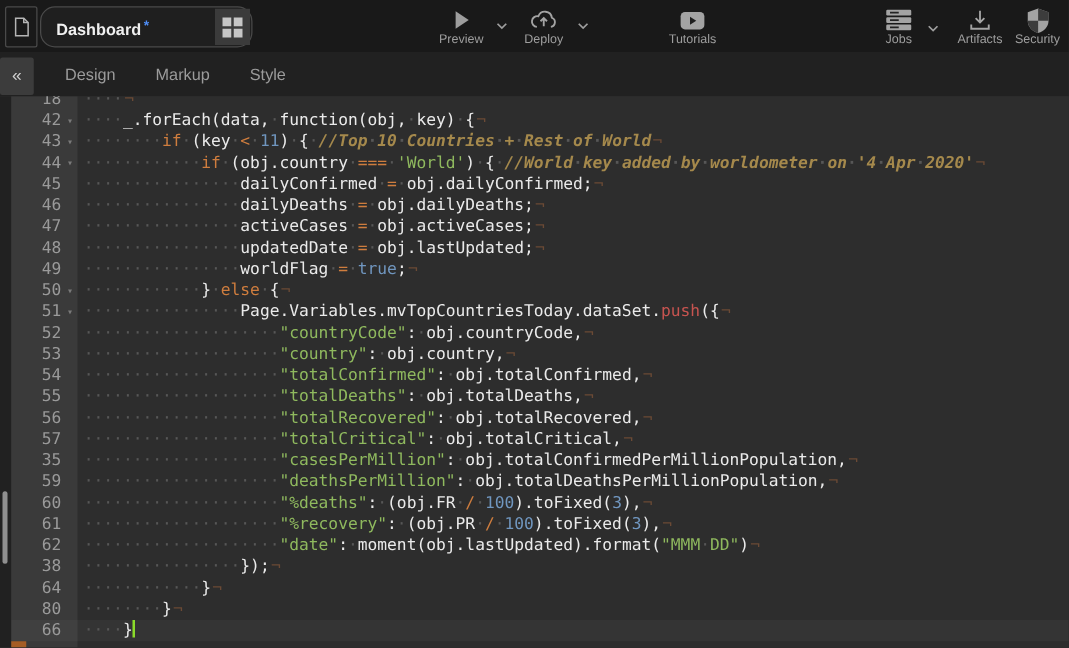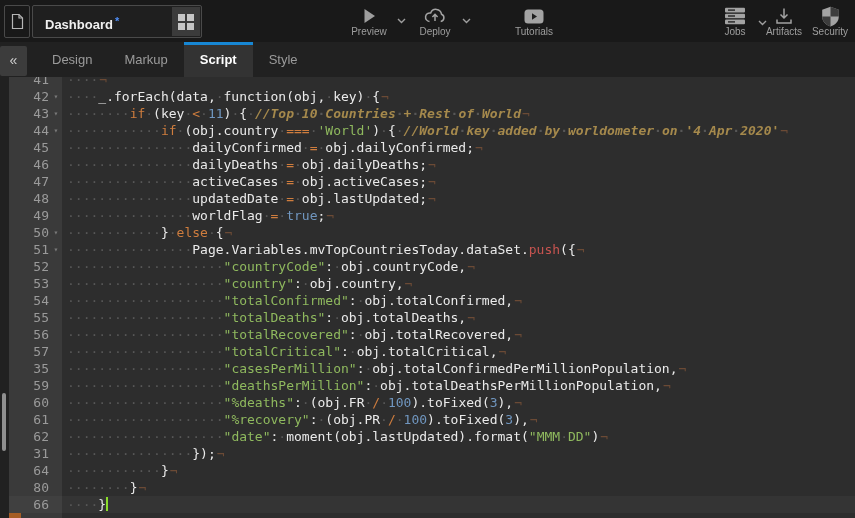--- a/index.html
+++ b/index.html
@@ -2,21 +2,21 @@
 <html style="--background: #2d2d2d; --gutter-background: #3a3a3a; --line-number: #9a9a9a; --fold-arrow: #7a7a7a; --plain: #eaeaea; --keyword: #cf7d3e; --number: #7096bf; --string: #8fb95e; --comment: #a5894c; --method: #c75450; --whitespace-dot: #575757; --eol-mark: #6b4a35; --cursor: #8bdc2a; --accent: #1787d4; --modified-star: #4f8ef7;"><head>
 <meta charset="utf-8">
 <style>
   html,body{margin:0;padding:0;width:855px;height:518px;overflow:hidden;background:#2d2d2d;
     font-family:"Liberation Sans",sans-serif;-webkit-font-smoothing:antialiased;}
   
   #header{position:absolute;left:0;top:0;width:855px;height:42px;background:#191919;}
   #doc-btn{position:absolute;left:4px;top:5px;width:24px;height:31px;border:1px solid #4a4a4a;
     border-radius:2px;display:flex;align-items:center;justify-content:center;}
   #dash-box{position:absolute;left:32px;top:5px;width:168px;height:31px;border:1px solid #4a4a4a;
-    border-radius:2px;background:#1f1f1f;}
+    border-radius:12px;background:#1f1f1f;}
   #dash-title{position:absolute;left:12px;top:0;line-height:31px;font-size:13px;font-weight:700;color:#f0f0f0;}
   #dash-star{color:var(--modified-star);font-size:11px;vertical-align:4px;margin-left:2px;}
   #grid-btn{position:absolute;right:1px;top:1px;width:28px;height:29px;background:#3b3b3b;
     display:flex;align-items:center;justify-content:center;}
   .grid4{display:grid;grid-template-columns:7px 7px;grid-template-rows:7px 7px;gap:2px;}
   .grid4 span{background:#c6c6c6;}
   .tool{position:absolute;top:6px;display:flex;flex-direction:column;align-items:center;cursor:pointer;}
   .tool .lbl{font-size:10px;color:#9e9e9e;margin-top:0;white-space:nowrap;}
   .tool .ic{height:20px;display:flex;align-items:center;justify-content:center;}
   .chev{position:absolute;bottom:13px;}
@@ -93,31 +93,31 @@
         </svg>
     </span>
     <span class="lbl">Deploy</span>
     <span class="chev" style="right:-11px;">
       <svg width="9" height="6" viewBox="0 0 9 6">
           <path d="M1 1 L4.5 4.5 L8 1" fill="none" stroke="#9e9e9e" stroke-width="1.4"></path>
         </svg>
     </span>
   </div>
 
-  <div class="tool" style="left:506px;width:56px;">
+  <div class="tool" style="left:526px;width:56px;">
     <span class="ic">
       <svg width="20" height="15" viewBox="0 0 20 15">
           <rect x="0.5" y="0.5" width="19" height="14" rx="3.5" fill="#a3a3a3"></rect>
           <path d="M8 4.3 L13 7.5 L8 10.7 Z" fill="#1e1e1e"></path>
         </svg>
     </span>
     <span class="lbl">Tutorials</span>
   </div>
 
-  <div class="tool" style="left:715px;width:40px;">
+  <div class="tool" style="left:699px;width:40px;">
     <span class="ic">
       <svg width="22" height="18" viewBox="0 0 22 18">
           <g fill="#a3a3a3">
             <rect x="1" y="0.8" width="20" height="4.6" rx="1"></rect>
             <rect x="1" y="6.7" width="20" height="4.6" rx="1"></rect>
             <rect x="1" y="12.6" width="20" height="4.6" rx="1"></rect>
           </g>
           <g stroke="#232323" stroke-width="1.4">
             <line x1="4" y1="3.1" x2="11" y2="3.1"></line>
             <line x1="4" y1="9" x2="11" y2="9"></line>
@@ -153,33 +153,32 @@
     </span>
     <span class="lbl">Security</span>
   </div>
 </div>
 
 <div id="tabbar">
   <div id="collapse-btn">«</div>
   <div id="tabs">
     <div class="tab"><span>Design</span></div>
     <div class="tab"><span>Markup</span></div>
-    <div class="tab active"><span>Script</span></div>
     <div class="tab"><span>Style</span></div>
   </div>
 </div>
 
 <div id="editor">
   <div id="left-strip">
     <div id="v-scroll-thumb"></div>
   </div>
   <div id="gutter-bg"></div>
   <div id="code-lines">
       <div class="code-row">
-        <span class="ln">41</span>
+        <span class="ln">18</span>
         <span class="fold"></span>
         <span class="codecell"><span class="tp"><span class="sp">·</span><span class="sp">·</span><span class="sp">·</span><span class="sp">·</span></span><span class="eol">¬</span></span>
       </div>
       <div class="code-row">
         <span class="ln">42</span>
         <span class="fold">▾</span>
         <span class="codecell"><span class="tp"><span class="sp">·</span><span class="sp">·</span><span class="sp">·</span><span class="sp">·</span>_.forEach(data,<span class="sp">·</span>function(obj,<span class="sp">·</span>key)<span class="sp">·</span>{</span><span class="eol">¬</span></span>
       </div>
       <div class="code-row">
         <span class="ln">43</span>
@@ -275,21 +274,21 @@
         <span class="ln">61</span>
         <span class="fold"></span>
         <span class="codecell"><span class="tp"><span class="sp">·</span><span class="sp">·</span><span class="sp">·</span><span class="sp">·</span><span class="sp">·</span><span class="sp">·</span><span class="sp">·</span><span class="sp">·</span><span class="sp">·</span><span class="sp">·</span><span class="sp">·</span><span class="sp">·</span><span class="sp">·</span><span class="sp">·</span><span class="sp">·</span><span class="sp">·</span><span class="sp">·</span><span class="sp">·</span><span class="sp">·</span><span class="sp">·</span></span><span class="ts">"%recovery"</span><span class="tp">:<span class="sp">·</span>(obj.PR<span class="sp">·</span></span><span class="tk">/</span><span class="tp"><span class="sp">·</span></span><span class="tn">100</span><span class="tp">).toFixed(</span><span class="tn">3</span><span class="tp">),</span><span class="eol">¬</span></span>
       </div>
       <div class="code-row">
         <span class="ln">62</span>
         <span class="fold"></span>
         <span class="codecell"><span class="tp"><span class="sp">·</span><span class="sp">·</span><span class="sp">·</span><span class="sp">·</span><span class="sp">·</span><span class="sp">·</span><span class="sp">·</span><span class="sp">·</span><span class="sp">·</span><span class="sp">·</span><span class="sp">·</span><span class="sp">·</span><span class="sp">·</span><span class="sp">·</span><span class="sp">·</span><span class="sp">·</span><span class="sp">·</span><span class="sp">·</span><span class="sp">·</span><span class="sp">·</span></span><span class="ts">"date"</span><span class="tp">:<span class="sp">·</span>moment(obj.lastUpdated).format(</span><span class="ts">"MMM<span class="sp">·</span>DD"</span><span class="tp">)</span><span class="eol">¬</span></span>
       </div>
       <div class="code-row">
-        <span class="ln">31</span>
+        <span class="ln">38</span>
         <span class="fold"></span>
         <span class="codecell"><span class="tp"><span class="sp">·</span><span class="sp">·</span><span class="sp">·</span><span class="sp">·</span><span class="sp">·</span><span class="sp">·</span><span class="sp">·</span><span class="sp">·</span><span class="sp">·</span><span class="sp">·</span><span class="sp">·</span><span class="sp">·</span><span class="sp">·</span><span class="sp">·</span><span class="sp">·</span><span class="sp">·</span>});</span><span class="eol">¬</span></span>
       </div>
       <div class="code-row">
         <span class="ln">64</span>
         <span class="fold"></span>
         <span class="codecell"><span class="tp"><span class="sp">·</span><span class="sp">·</span><span class="sp">·</span><span class="sp">·</span><span class="sp">·</span><span class="sp">·</span><span class="sp">·</span><span class="sp">·</span><span class="sp">·</span><span class="sp">·</span><span class="sp">·</span><span class="sp">·</span>}</span><span class="eol">¬</span></span>
       </div>
       <div class="code-row">
         <span class="ln">80</span>

